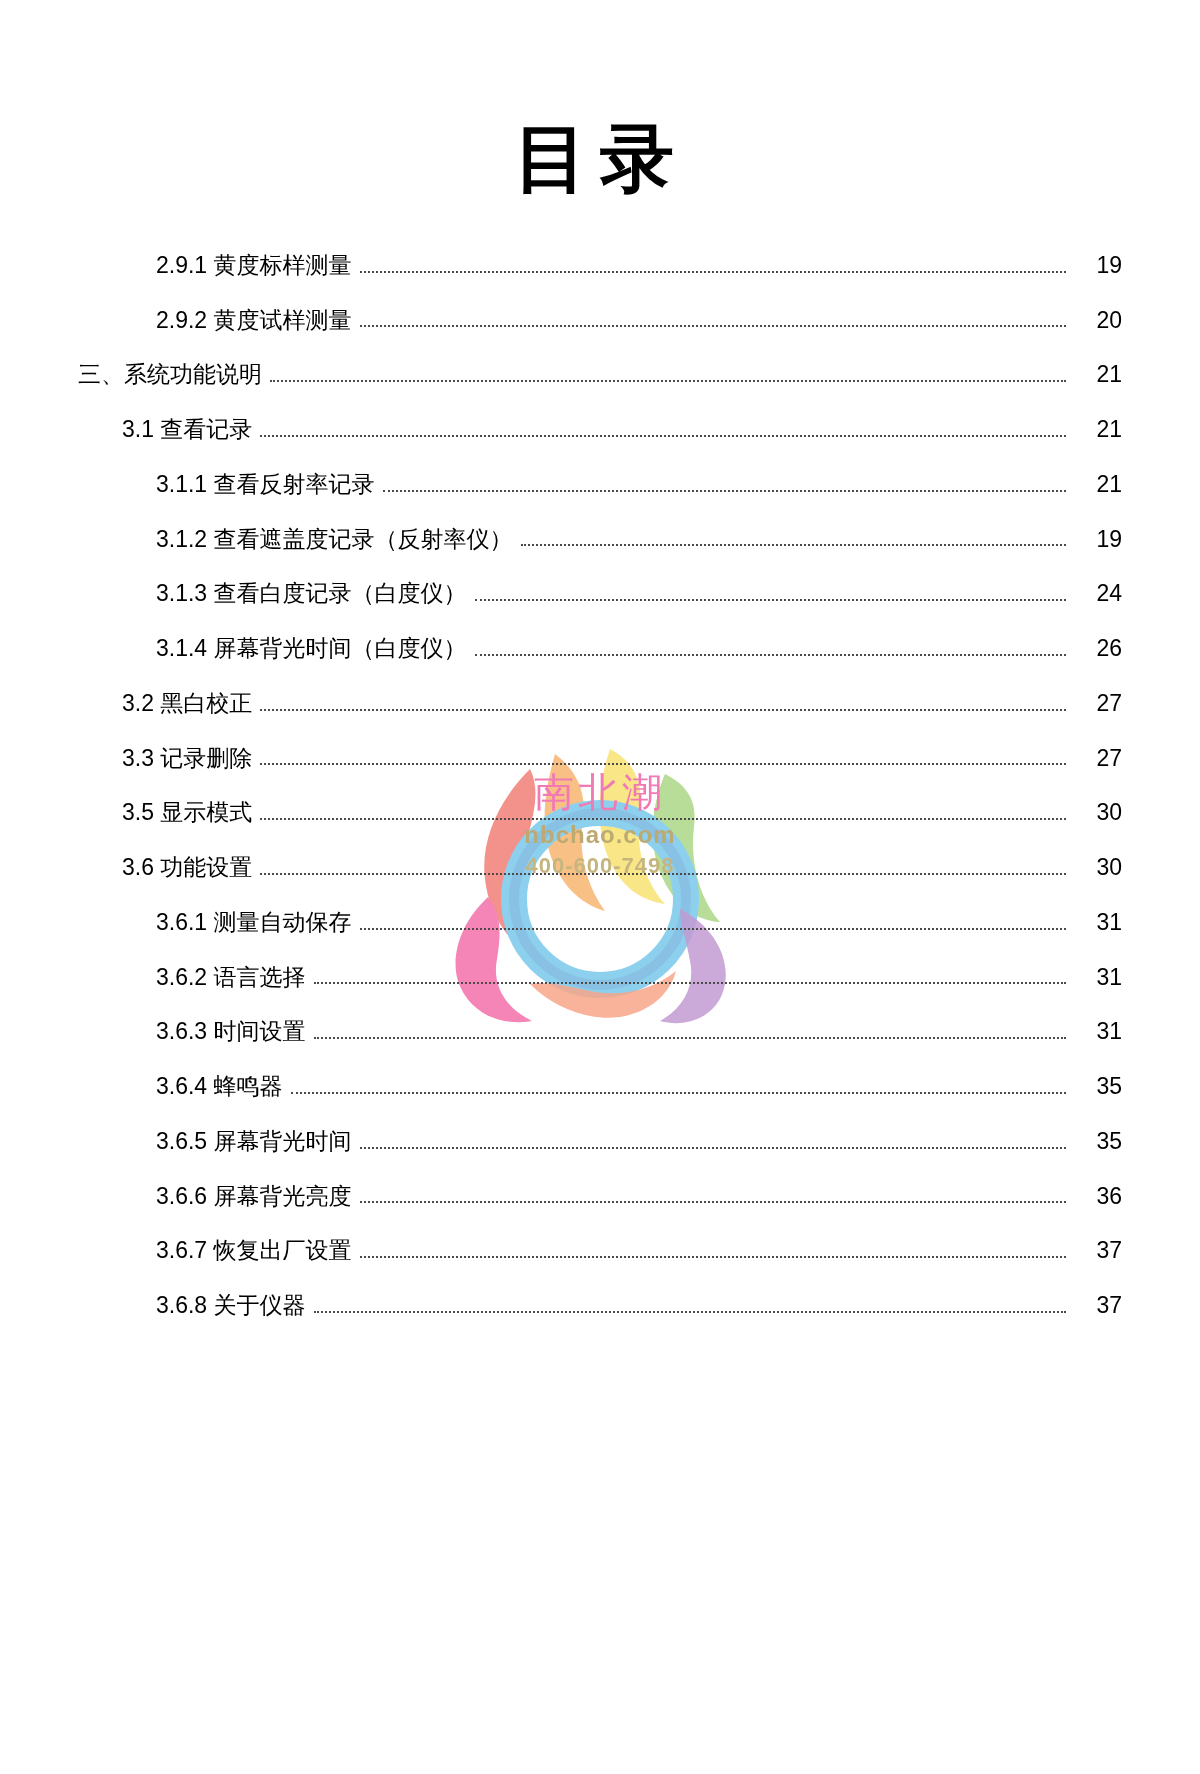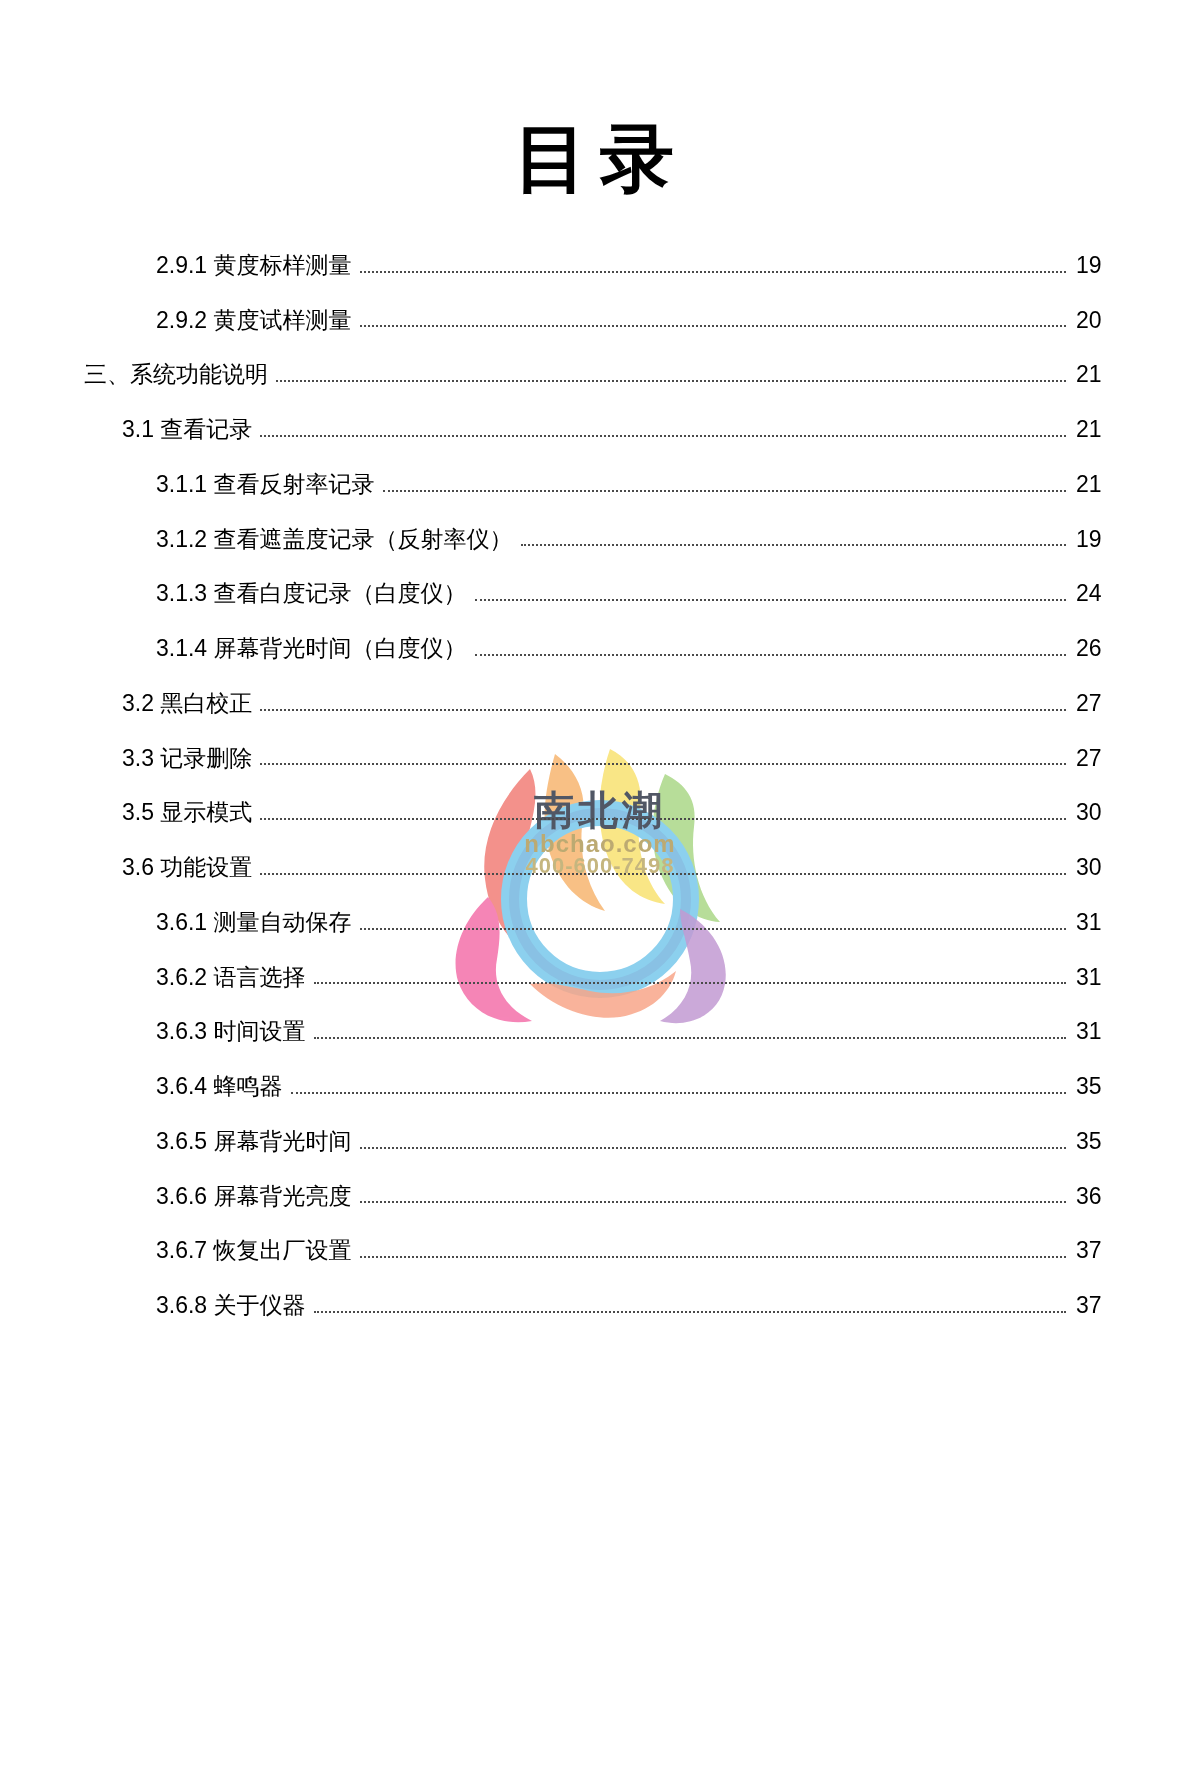--- a/index.html
+++ b/index.html
@@ -36,33 +36,32 @@
   }
   .wm-text {
     position: absolute;
     width: 100%;
     text-align: center;
     font-family: "Liberation Sans", sans-serif;
     color: #c8a23c;
     font-weight: bold;
   }
   .wm-cn {
-    top: 54px;
+    top: 36px;
     font-size: 40px;
-    font-weight: bold;
+    font-weight: normal;
     letter-spacing: 4px;
-    color: #0f172a;
+    color: #ec4899;
   }
   .wm-site {
     top: 92px;
     font-size: 24px;
     font-weight: bold;
     color: #a38a3c;
     letter-spacing: 1px;
-    margin-top: 9px;
   }
   .wm-phone {
     top: 124px;
     font-size: 22px;
     color: #b09a4e;
     letter-spacing: 1px;
   }
 
   
   .doc-title {
@@ -101,26 +100,26 @@
   .toc-dots {
     flex: 1 1 auto;
     border-bottom: 2px dotted #4a4a4a;
     margin: 0 4px 7px 2px;
     height: 1px;
     min-width: 10px;
   }
   .toc-page {
     flex: 0 0 auto;
     width: 46px;
-    text-align: left;
+    text-align: right;
     padding-left: 6px;
   }
 
   
-  .lvl-0 { margin-left: 6px; }
+  .lvl-0 { margin-left: 0px; }
   .lvl-1 { margin-left: 44px; }
   .lvl-2 { margin-left: 78px; }
 </style>
 </head>
 <body>
 
 <div class="page">
 
   <div class="watermark">
     <svg width="440" height="300" viewBox="0 0 440 300">

